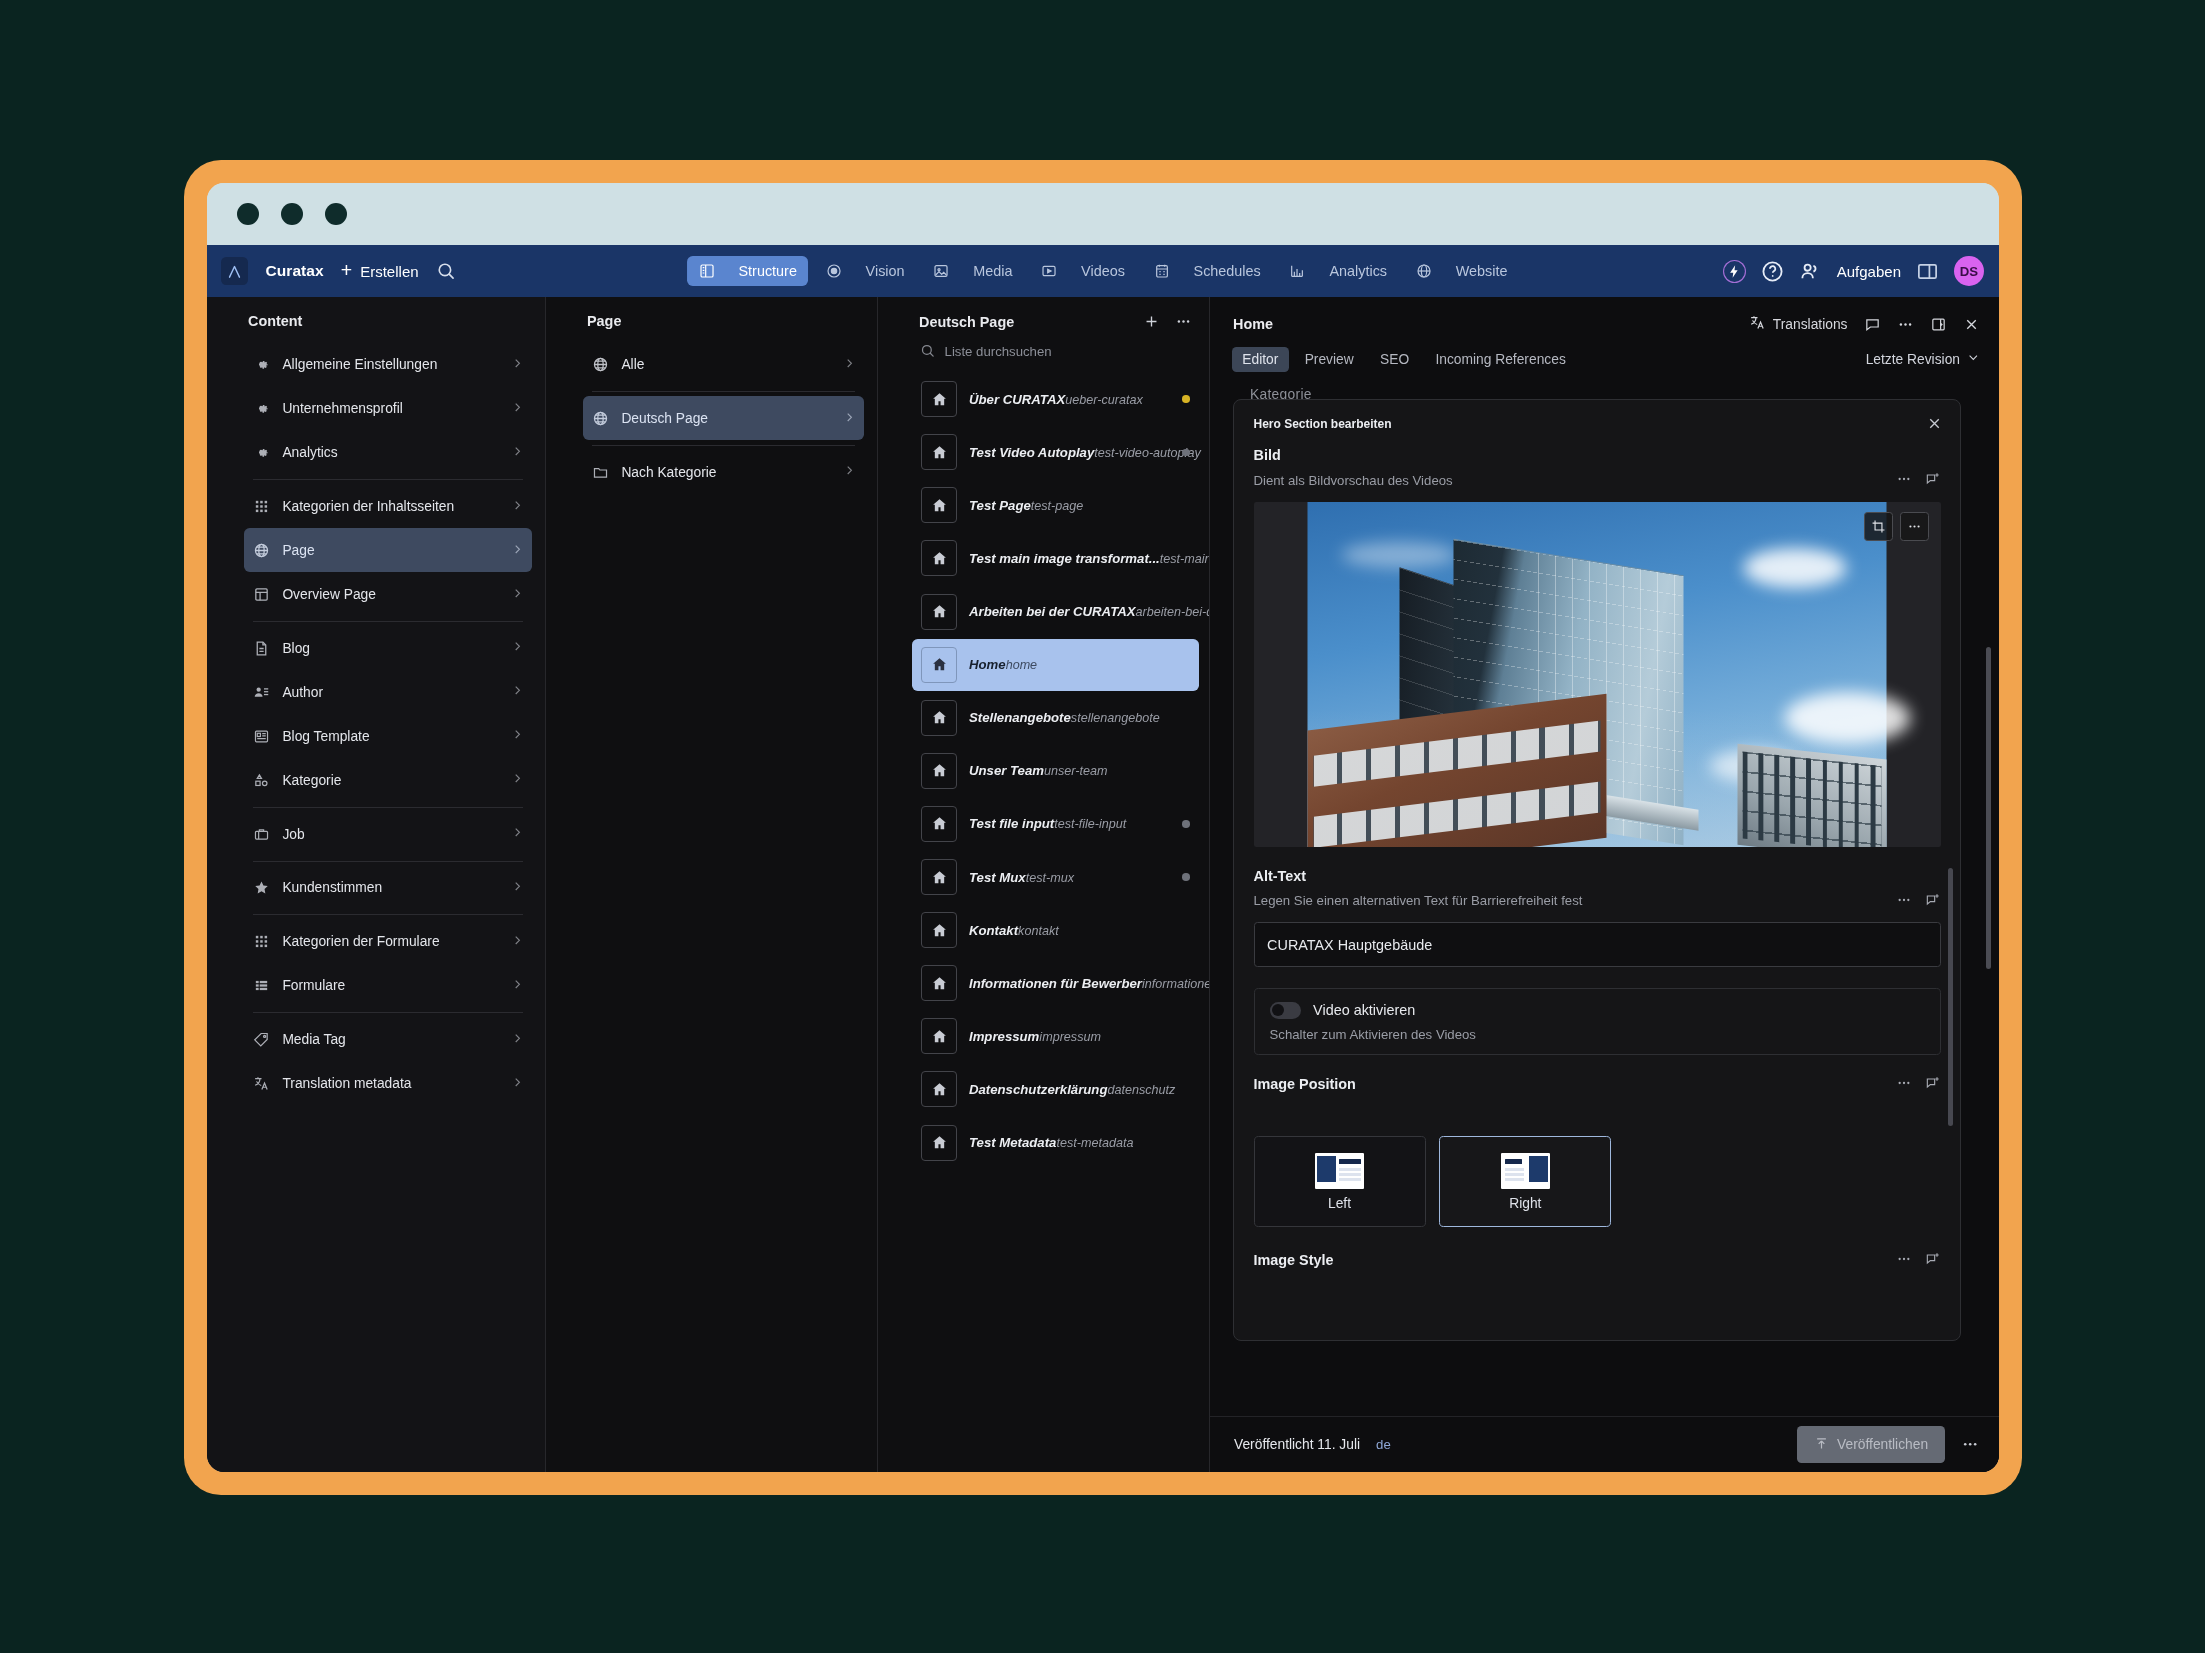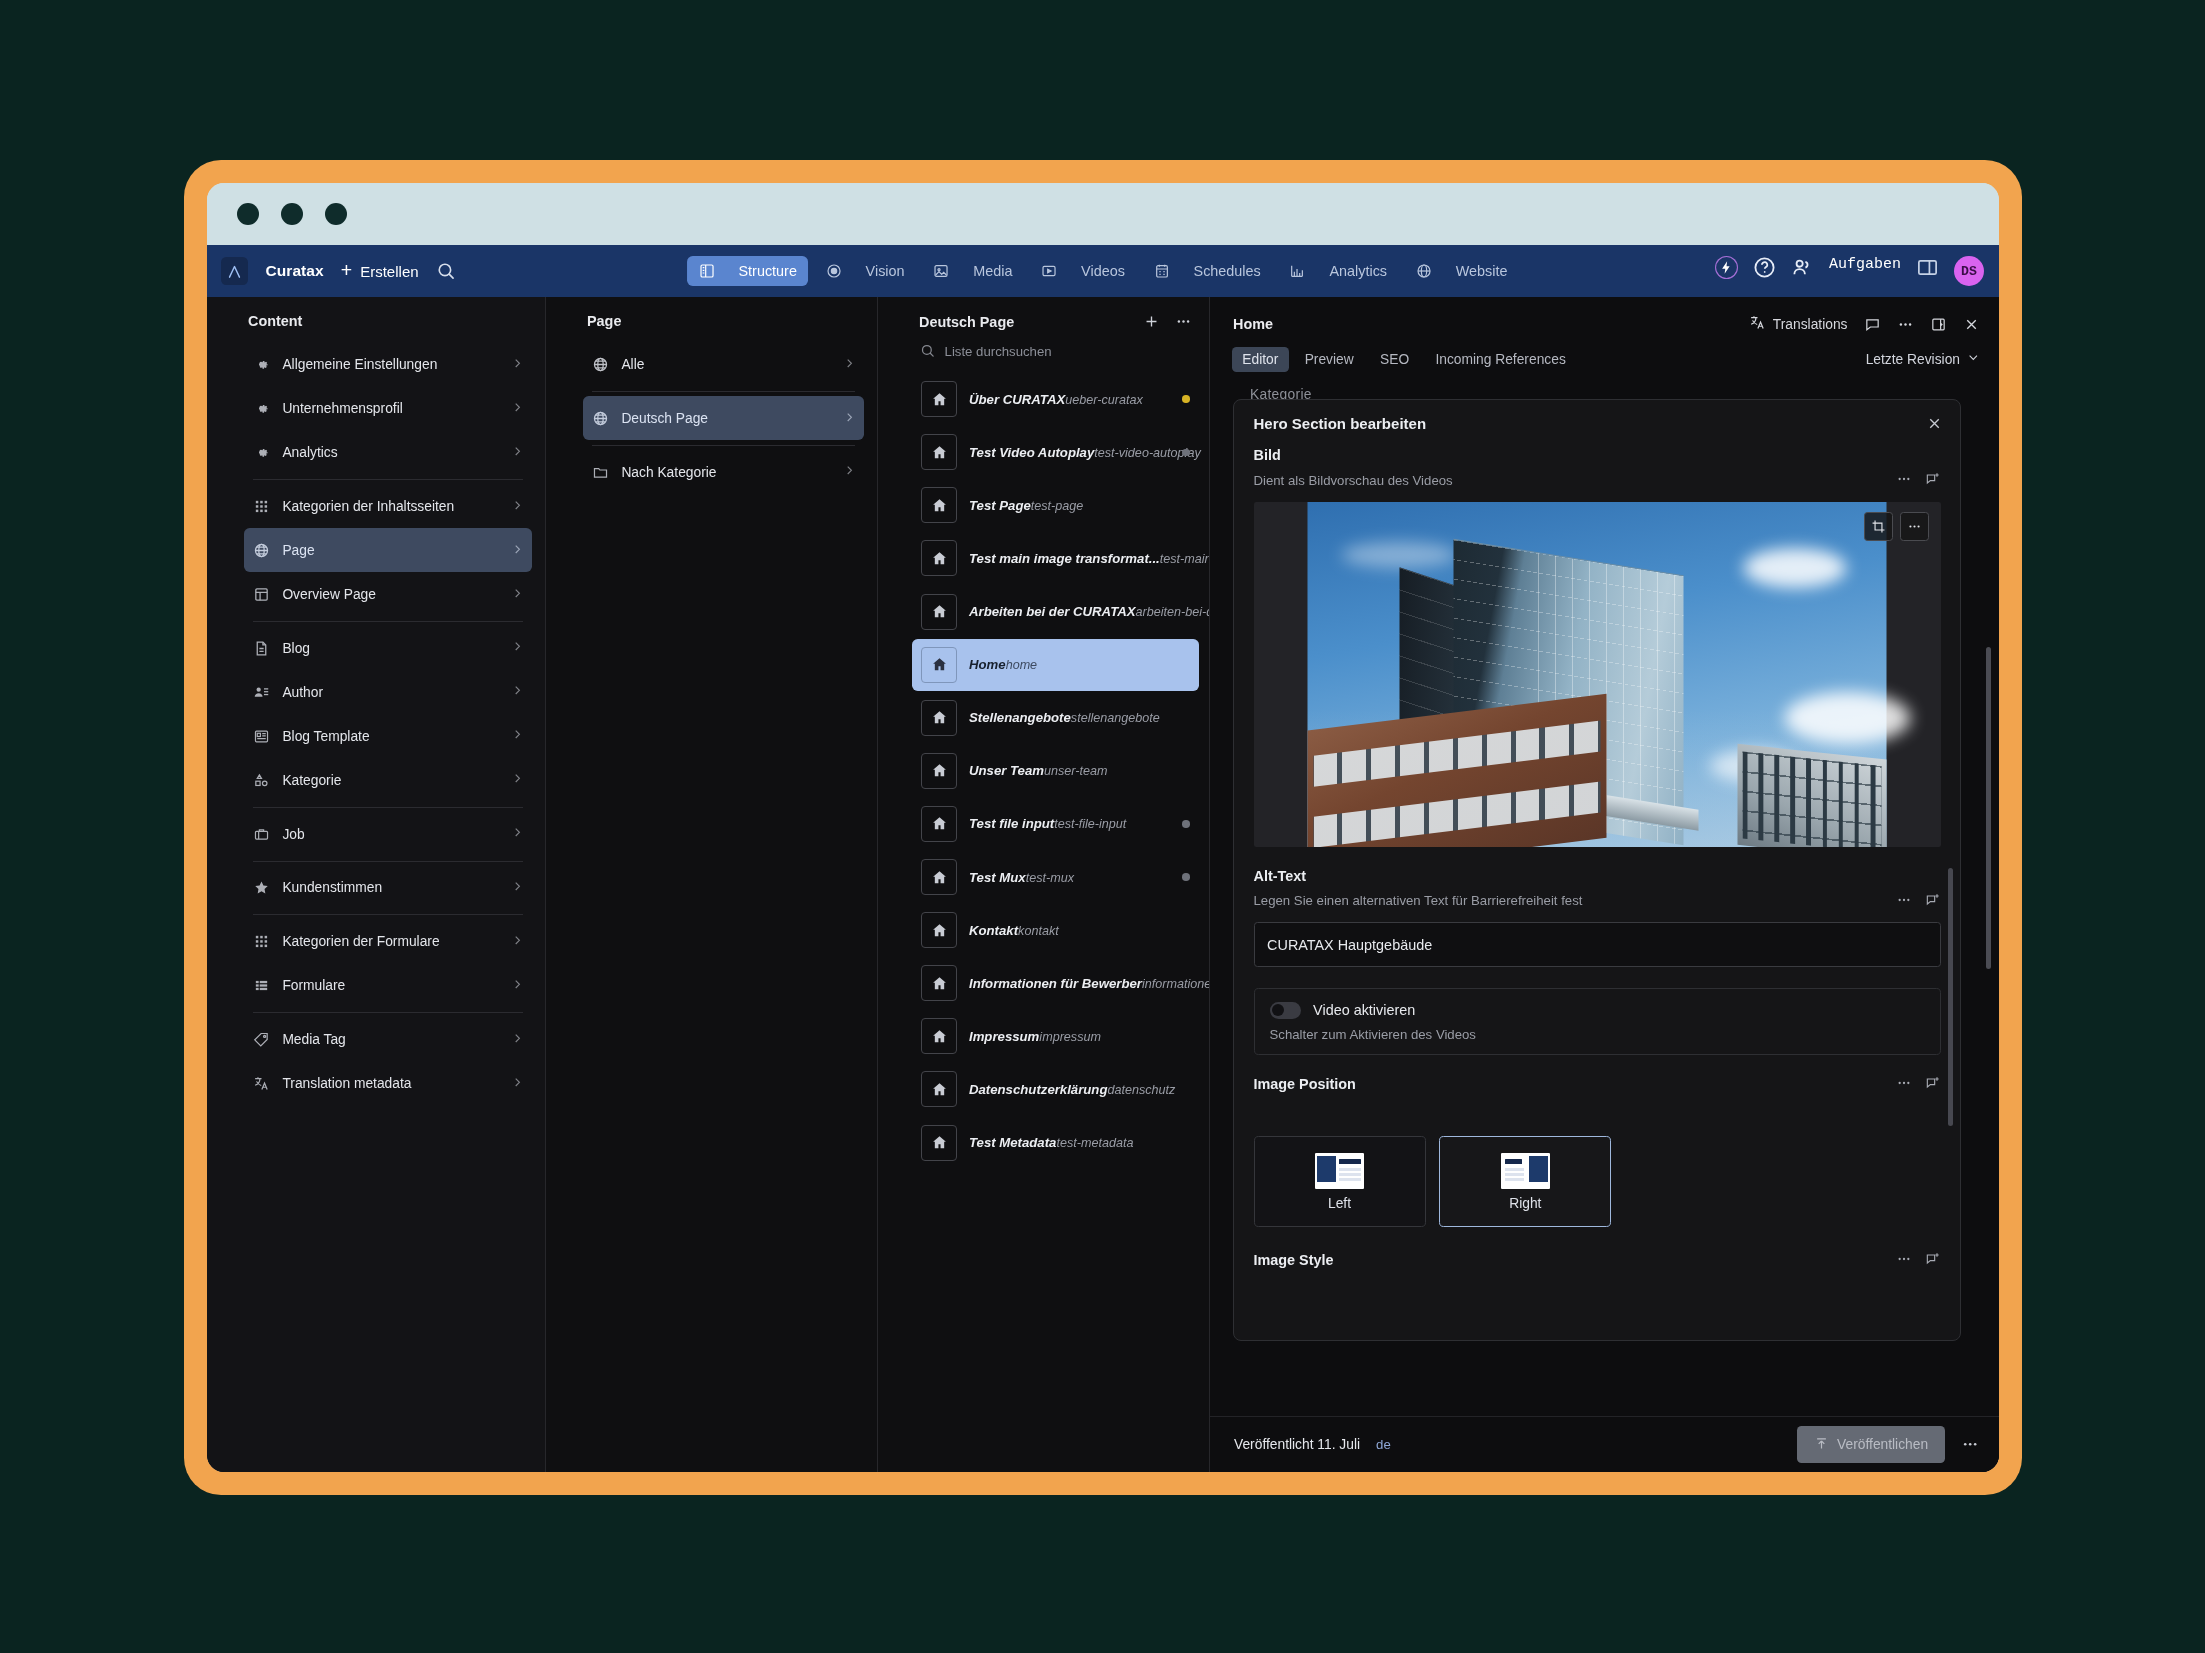--- a/index.html
+++ b/index.html
@@ -59,21 +59,21 @@
 
   .nav-center { position:absolute; left:50%; transform: translateX(-50%); display: flex; align-items: center; gap: 5.7px; }
   .nav-tab {
     display: flex; align-items: center; gap: 24px;
     padding: 6.9px 11.5px; border-radius: 5.7px;
     color: #b9c6dd; font-size: 14.4px; cursor: pointer; white-space: nowrap;
   }
   .nav-tab svg { width: 16px; height: 16px; flex: 0 0 auto; }
   .nav-tab.active { background: #5a85cf; color: #fff; }
 
-  .nav-right { margin-left: auto; display: flex; align-items: flex-start; gap: 15px; font-family: Liberation Mono, monospace; }
+  .nav-right { margin-left: auto; display: flex; align-items: center; gap: 15px; }
   .nav-ico { width: 23px; height: 23px; cursor: pointer; }
   .nav-ico.ring { border-radius: 50%; box-shadow: 0 0 0 1.1px #a56fd6 inset; display:flex;align-items:center;justify-content:center; }
   .nav-tasks { font-size: 15px; color: #fff; cursor: pointer; }
   .avatar {
     width: 30px; height: 30px; border-radius: 50%;
     background: #d963ef; color: #3a0d47;
     display: flex; align-items: center; justify-content: center;
     font-size: 13.2px; font-weight: 700; cursor: pointer;
   }
 
@@ -185,21 +185,21 @@
     border: 0.6px solid #2e2f33;
     border-radius: 8px;
     display: flex; flex-direction: column;
     overflow: hidden;
   }
   .hero-head {
     display: flex; align-items: center;
     padding: 15px 17px 10.3px 19.5px;
     flex: 0 0 auto;
   }
-  .hero-title { font-size: 15px; font-weight: 700; color: #eceef2; }
+  .hero-title { font-size: 12px; font-weight: 700; color: #eceef2; }
   .hero-close { margin-left: auto; cursor: pointer; color: #c7cad2; display:flex; }
   .hero-close svg { width: 17px; height: 17px; }
 
   .hero-body { flex: 1 1 auto; padding: 4.6px 19.5px 0 19.5px; overflow: hidden; position: relative; }
 
   .field { margin-bottom: 5.7px; }
   .field-label { font-size: 14.4px; font-weight: 700; color: #eceef2; margin-bottom: 8px; }
   .field-desc-row { display: flex; align-items: center; margin-bottom: 12.6px; }
   .field-desc { font-size: 13.2px; color: #9a9da6; }
   .field-actions { margin-left: auto; display: flex; align-items: center; gap: 12.6px; color: #a7aab3; }

